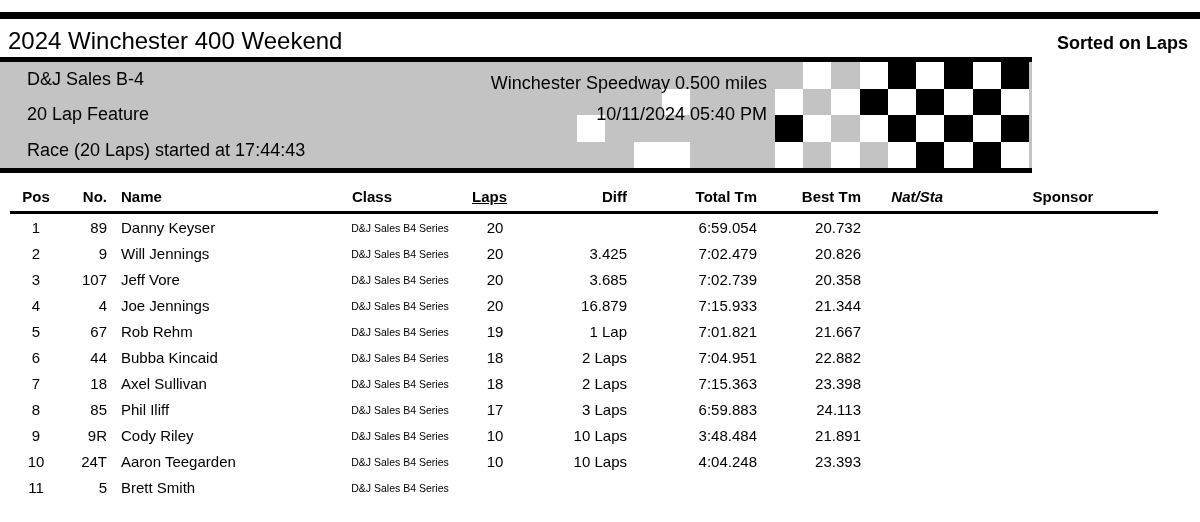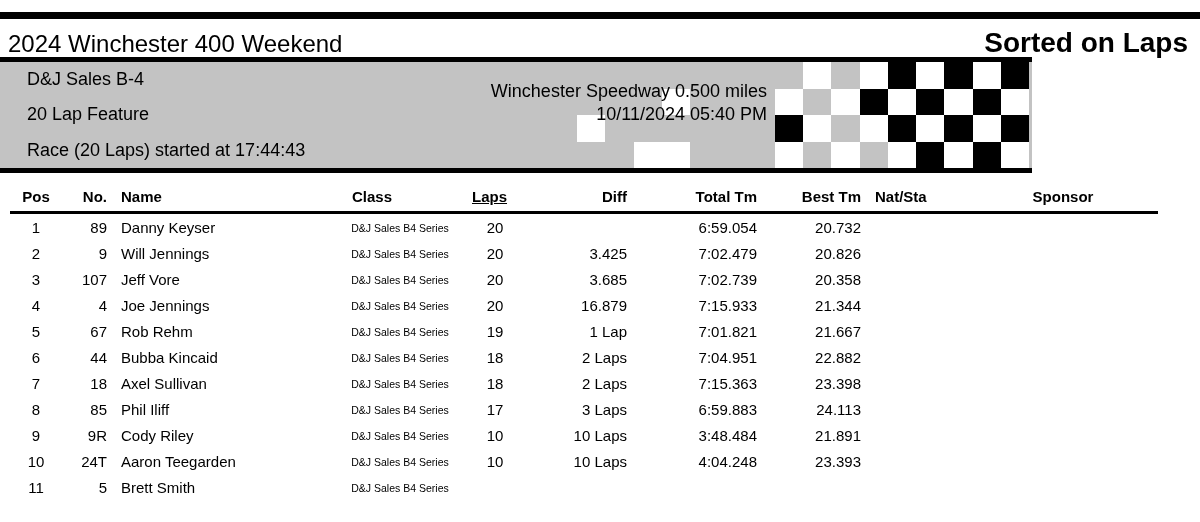--- a/index.html
+++ b/index.html
@@ -9,33 +9,33 @@
     font-family:"Liberation Sans","DejaVu Sans",sans-serif;
     position:relative;overflow:hidden;
   }
   .top-rule{position:absolute;left:0;top:12px;width:1200px;height:7px;background:#000;}
   .title-row{
     position:absolute;left:0;top:19px;width:1200px;height:38px;
     display:flex;justify-content:space-between;align-items:baseline;
     box-sizing:border-box;padding:8px 12px 0 8px;
   }
   .doc-title{font-size:24px;letter-spacing:0px;}
-  .sorted-label{font-size:28px;font-weight:bold;}
+  .sorted-label{font-size:18px;font-weight:bold;}
   .banner{
     position:absolute;left:0;top:57px;width:1032px;height:116px;
     box-sizing:border-box;border-top:5px solid #000;border-bottom:5px solid #000;
     background:#c3c3c3;
   }
   .banner-inner{position:relative;width:100%;height:106px;}
   .b-line{height:35.3px;line-height:35.3px;padding-left:27px;font-size:18px;white-space:nowrap;position:relative;z-index:2;}
   .b-right{
     position:absolute;right:265px;height:35.3px;line-height:35.3px;
     font-size:18px;white-space:nowrap;z-index:2;text-align:right;
   }
-  .b-right.row1{top:12px;}
+  .b-right.row1{top:4px;}
   .b-right.row2{top:35.3px;}
   .flag{
     position:absolute;top:0;right:3px;width:452px;height:106px;
     display:grid;grid-template-columns:repeat(16,1fr);grid-auto-rows:26.5px;z-index:1;
   }
   .flag div{width:100%;height:100%;}
   .results{position:absolute;left:0;top:183px;width:1200px;}
   .grid{
     display:grid;
     grid-template-columns:42px 8px 42px 11px 232px 100px 20px 50px 107px 130px 104px 14px 68px 240px;
@@ -47,21 +47,21 @@
   .c-no{grid-column:3;text-align:right;}
   .c-name{grid-column:5;text-align:left;padding-left:3px;white-space:nowrap;overflow:hidden;}
   .c-class{grid-column:6;text-align:center;white-space:nowrap;overflow:hidden;}
   .trow .c-class{font-size:10.5px;}
   .thead .c-class{text-align:left;padding-left:2px;}
   .c-laps{grid-column:8;text-align:center;}
   .thead .c-laps{text-align:left;padding-left:2px;text-decoration:underline;}
   .c-diff{grid-column:9;text-align:right;}
   .c-total{grid-column:10;text-align:right;}
   .c-best{grid-column:11;text-align:right;}
-  .c-nat{grid-column:13;text-align:left;white-space:nowrap;overflow:hidden;}
+  .c-nat{grid-column:13;text-align:right;white-space:nowrap;overflow:hidden;font-style:italic;}
   .c-sponsor{grid-column:14;text-align:center;white-space:nowrap;overflow:hidden;}
   .head-rule{height:2.5px;background:#000;margin-left:10px;width:1148px;margin-bottom:1px;}
 </style>
 </head>
 <body>
 
 <div class="top-rule"></div>
 
 <div class="title-row">
   <span class="doc-title">2024 Winchester 400 Weekend</span>

